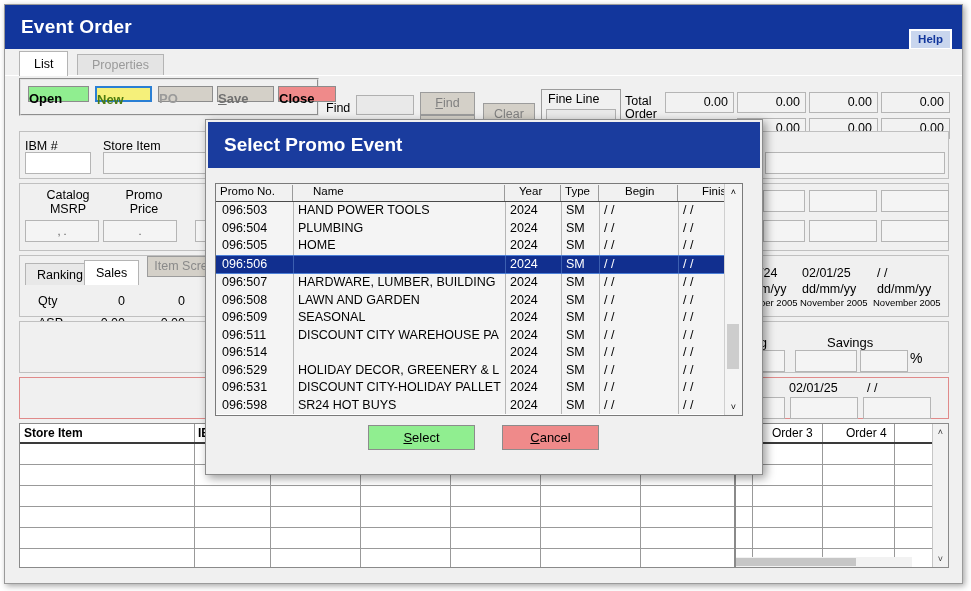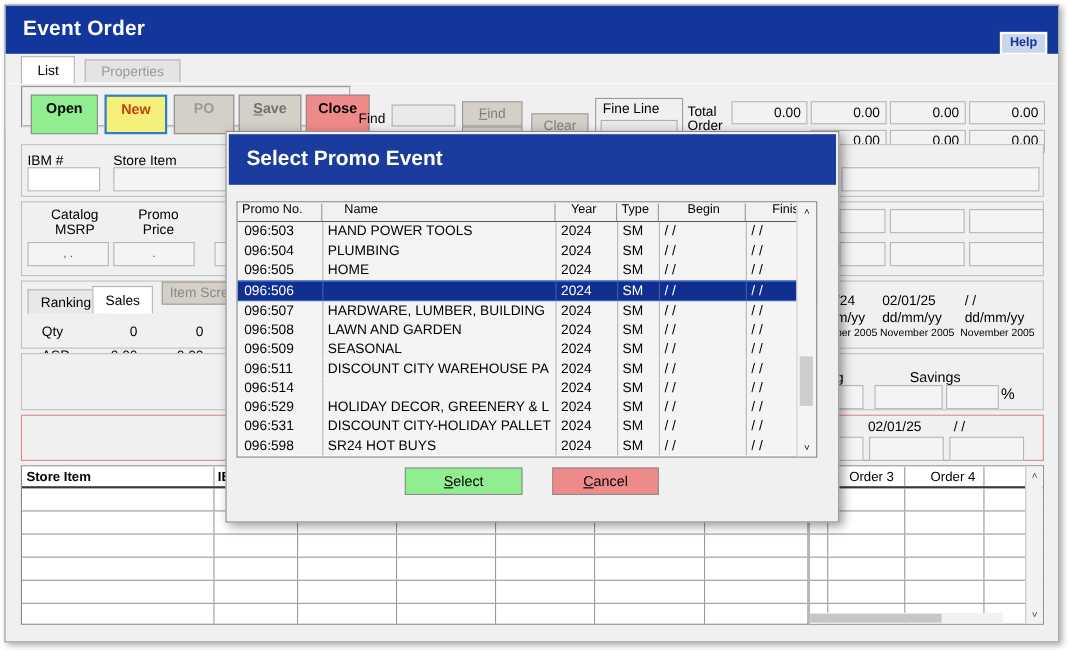--- a/index.html
+++ b/index.html
@@ -95,30 +95,30 @@
     border: 1px solid #c8c8c8;
     background: #f0f0f0;
     box-sizing: border-box;
   }
   #btn-group {
     left: 14px; top: 2px; width: 300px; height: 38px;
     border: 2px groove #e2e2e2;
   }
   .tb-btn {
     position: absolute;
-    top: 6px; height: 36px; line-height: 24px;
-    text-align: center;
+    top: 6px; height: 16px; line-height: 24px;
+    text-align: left;
     font-size: 13px;
     font-weight: bold;
     border: 1px solid #8c8c8c;
     box-sizing: border-box;
     cursor: pointer;
   }
   #btn-open { left: 7px;   width: 61px; background: #90ee90; color:#000; }
-  #btn-new  { left: 74px;  width: 57px; background: #f5f07a; color:#c2410c; border:2px solid #2a7fd4; }
+  #btn-new  { left: 74px;  width: 57px; background: #f5f07a; color:#4d7c0f; border:2px solid #2a7fd4; }
   #btn-po   { left: 137px; width: 55px; background: #d4d0c8; color:#9a9a9a; }
   #btn-save { left: 196px; width: 57px; background: #d4d0c8; color:#707070; }
   #btn-close{ left: 257px; width: 58px; background: #ef8a8a; color:#000; }
 
   #find-label {
     position: absolute; left: 321px; top: 96px;
     font-size: 12.5px;
   }
   #find-input {
     position: absolute; left: 351px; top: 90px;

